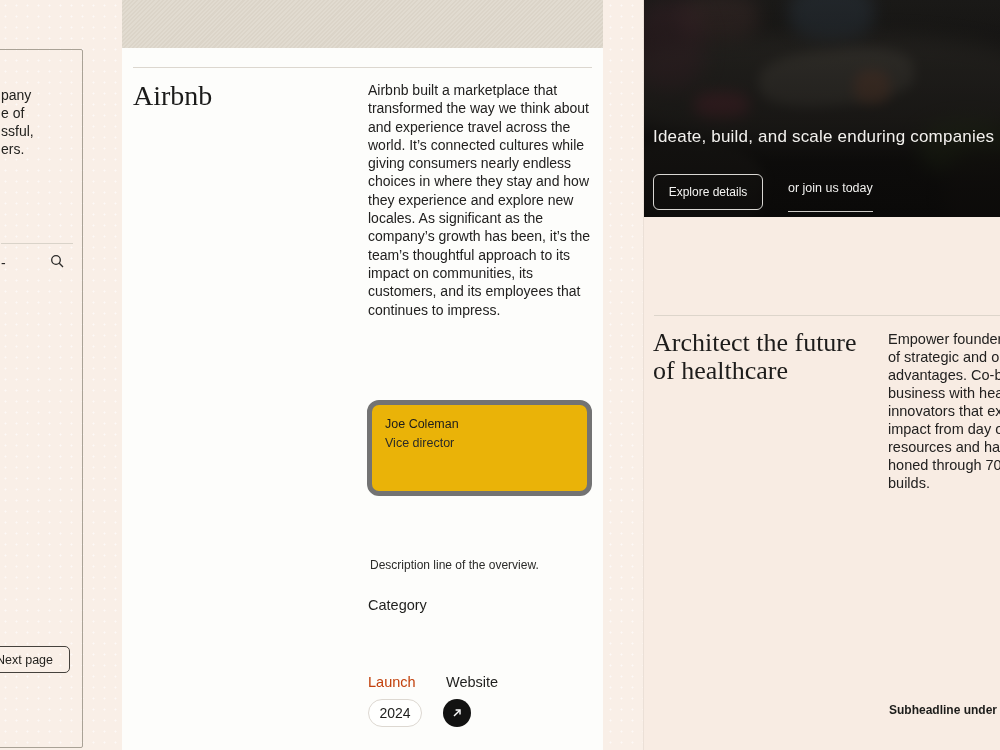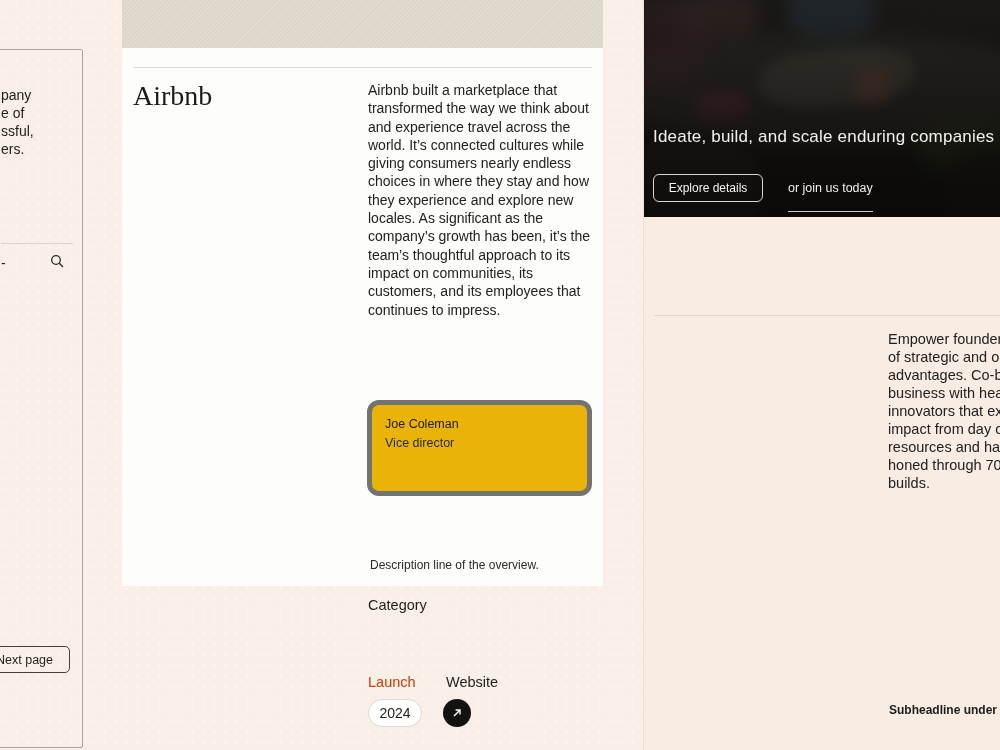--- a/index.html
+++ b/index.html
@@ -23,21 +23,21 @@
   .search-dash { position:absolute; left:40px; top:205px; font-size:14px; color:#2a2927; }
   .search-icon { position:absolute; left:89px; top:204px; width:15px; height:15px; }
   .next-page-btn {
     position:absolute; left:18px; top:596px; width:91px; height:27px;
     border:1px solid #45423d; border-radius:5px; background:transparent;
     font-family:"Liberation Sans", sans-serif; font-size:12.5px; color:#23221f;
     display:flex; align-items:center; justify-content:center; cursor:pointer;
   }
   
   .middle-panel {
-    position:absolute; left:122px; top:0; width:481px; height:586px;
+    position:absolute; left:122px; top:0; width:481px; height:750px;
     background:#fdfdfb;
   }
   .middle-topbar {
     position:absolute; left:0; top:0; width:481px; height:48px;
     background:repeating-linear-gradient(135deg, rgba(255,255,255,.10) 0 1.5px, rgba(0,0,0,.015) 1.5px 3px), #ded7cb;
   }
   .middle-divider { position:absolute; left:11px; top:67px; width:459px; height:1px; background:#dcd7cf; }
   .company-title {
     position:absolute; left:11px; top:80px;
     font-family:"Liberation Serif", serif; font-weight:400; font-size:28px; color:#1b1b1a;
@@ -78,21 +78,21 @@
   .hero-overlay {
     position:absolute; inset:0;
     background:linear-gradient(180deg, rgba(12,11,10,.30) 0%, rgba(12,11,10,.55) 45%, rgba(10,9,8,.82) 100%);
   }
   .hero-title {
     position:absolute; left:9px; top:63px;
     font-family:"Liberation Serif", serif; font-weight:400; font-size:41px; color:#fbfaf8; letter-spacing:.2px;
   }
   .hero-subtitle { position:absolute; left:9px; top:127px; font-size:17px; color:#f3f1ee; letter-spacing:.2px; }
   .hero-cta {
-    position:absolute; left:9px; top:174px; width:110px; height:28px;
+    position:absolute; left:9px; top:174px; width:110px; height:36px;
     background:transparent; border:1px solid #d9d7d3; border-radius:6px;
     font-family:"Liberation Sans", sans-serif; font-size:12px; color:#f5f4f2;
     display:flex; align-items:center; justify-content:center; cursor:pointer;
   }
   .hero-link {
     position:absolute; left:144px; top:181px; font-size:12.5px; color:#f2f1ef;
     padding-bottom:16px; border-bottom:1px solid #ccc9c4; cursor:pointer;
   }
   .section-divider { position:absolute; left:10px; top:315px; width:347px; height:1px; background:#ddd5cb; }
   .architect-heading {
@@ -170,20 +170,24 @@
       <div class="hs" style="left:300px; top:150px; width:90px; height:90px; background:#1a1613; filter:blur(8px); opacity:.8;"></div>
       <div class="hero-overlay"></div>
 
       <div class="hero-subtitle">Ideate, build, and scale enduring companies</div>
       <button class="hero-cta">Explore details</button>
       <span class="hero-link">or join us today</span>
     </div>
 
     <div class="section-divider"></div>
 
+    <h3 class="architect-heading">
+      <div>Architect the future</div>
+      <div>of healthcare</div>
+    </h3>
 
     <div class="architect-paragraph">
       <div>Empower founder</div>
       <div>of strategic and o</div>
       <div>advantages. Co-b</div>
       <div>business with hea</div>
       <div>innovators that ex</div>
       <div>impact from day o</div>
       <div>resources and har</div>
       <div>honed through 70</div>

